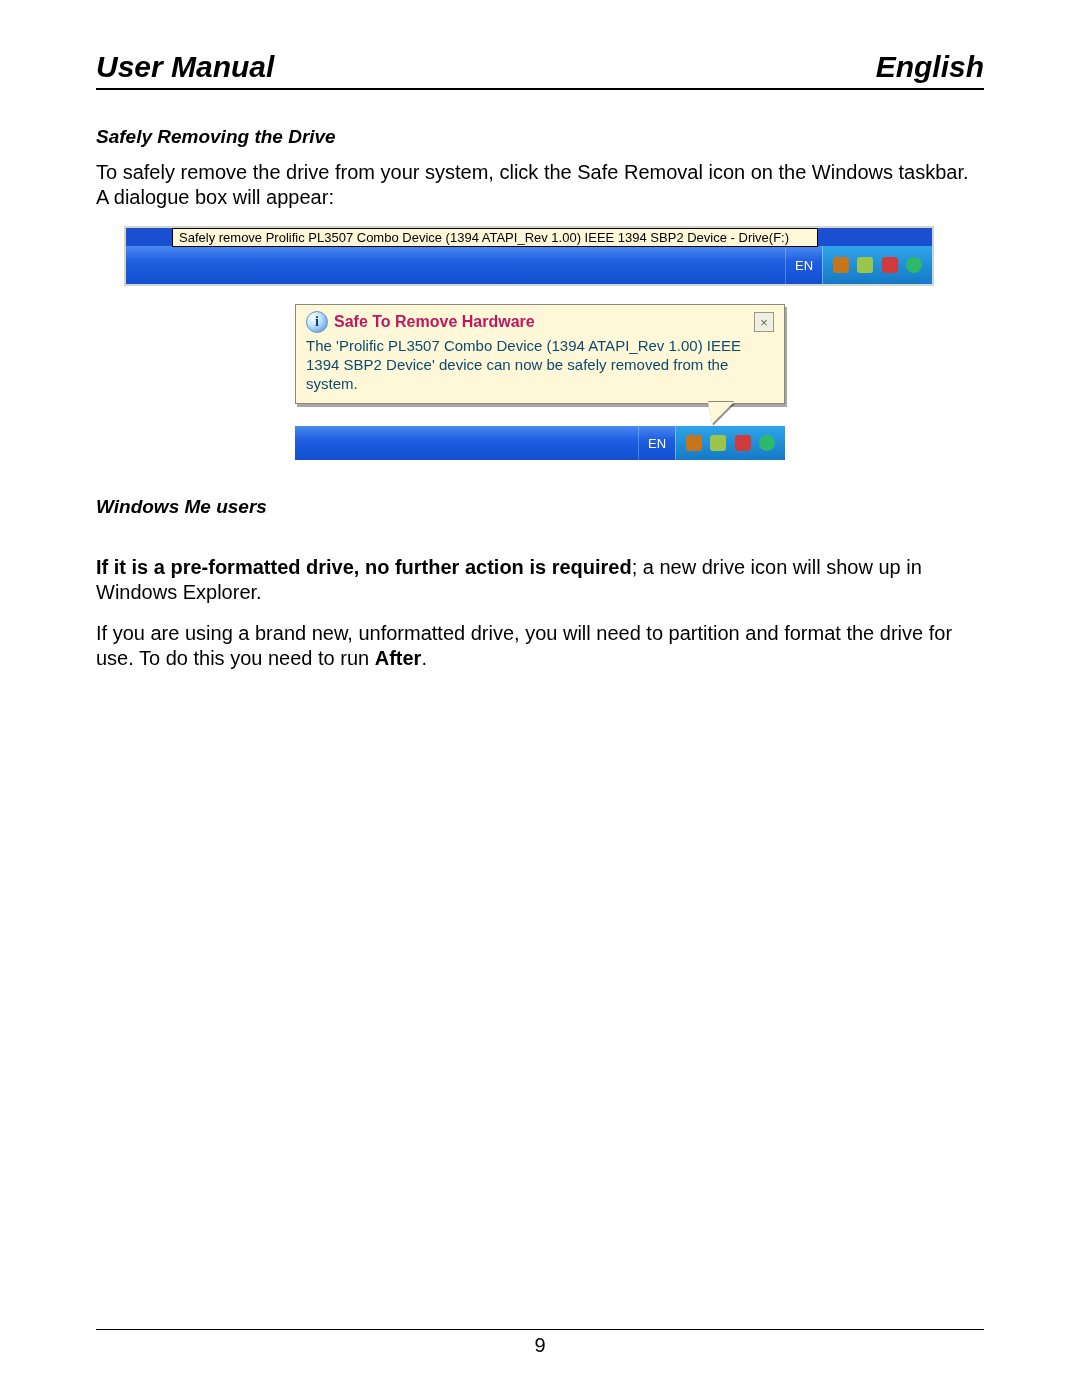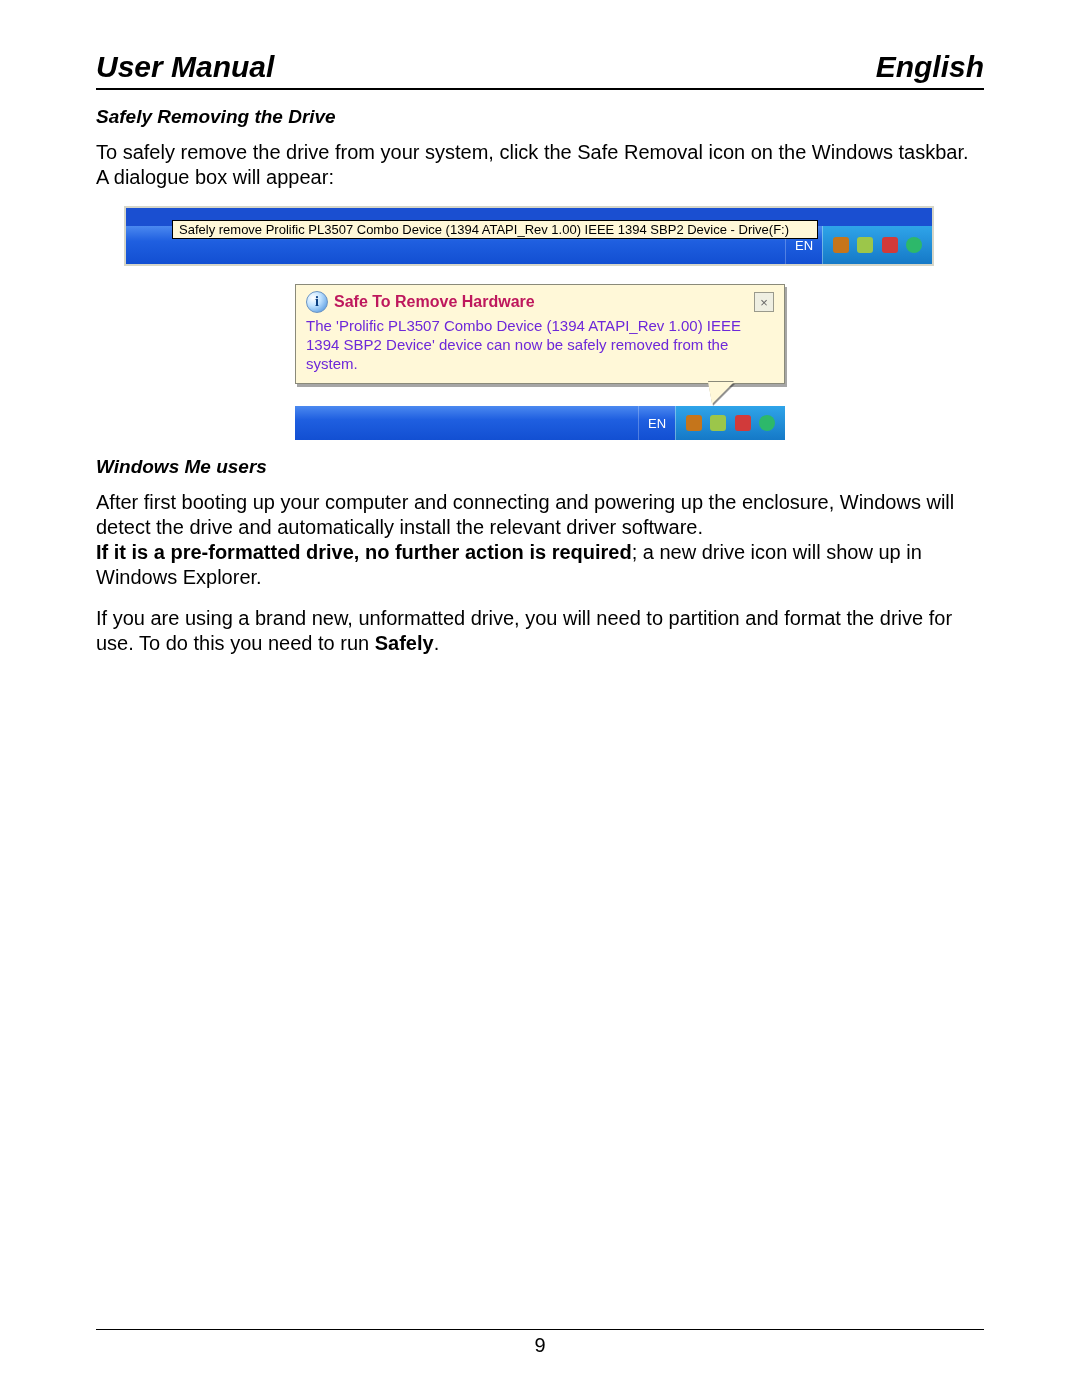--- a/index.html
+++ b/index.html
@@ -31,42 +31,42 @@
   }
   .header-right {
     font-size: 30px;
     font-style: italic;
     font-weight: bold;
   }
   .section-title {
     font-size: 19px;
     font-style: italic;
     font-weight: bold;
-    margin-top: 16px;
+    margin-top: 36px;
     margin-bottom: 12px;
   }
   .body-text {
     font-size: 20px;
     line-height: 1.25;
     margin: 0 0 16px 0;
   }
   .body-text .bold { font-weight: bold; margin-top: 28px; }
 
   
   .fig1 {
     margin: 6px 0 18px 28px;
     width: 810px;
     border: 2px solid #d6d6c8;
     background: #1a4fd1;
     position: relative;
     box-sizing: border-box;
   }
   .fig1 .tooltip-strip {
     position: absolute;
-    top: 12px;
+    top: 0;
     left: 46px;
     right: 114px;
     background: #fff8d8;
     border: 1px solid #000;
     font-family: Tahoma, Verdana, sans-serif;
     font-size: 13px;
     color: #000;
     padding: 1px 6px;
     white-space: nowrap;
     overflow: hidden;
@@ -147,21 +147,21 @@
   }
   .balloon .close-x {
     width: 18px; height: 18px;
     border: 1px solid #9a9a8c;
     background: #efefe2;
     display: flex; align-items: center; justify-content: center;
     font-size: 13px; color: #666; line-height: 1;
   }
   .balloon .balloon-body {
     font-size: 15px;
-    color: #6d28d9;
+    color: #0c4a6e;
     line-height: 1.25;
   }
   .balloon .tail {
     position: absolute;
     right: 50px;
     bottom: -21px;
     width: 0; height: 0;
     border-left: 4px solid transparent;
     border-right: 22px solid transparent;
     border-top: 22px solid #fff8d8;
@@ -249,26 +249,26 @@
           <div class="tray-icon ic-c"></div>
           <div class="tray-icon ic-d"></div>
         </div>
       </div>
     </div>
   </div>
 
   <div class="section-title">Windows Me users</div>
 
   <p class="body-text">
-    <span>After first booting up your computer and connecting and powering up the enclosure, Windows will detect the drive and automatically install the relevant driver software.</span><br>
+    <br>
     <span class="bold">If it is a pre-formatted drive, no further action is required</span><span>; a new drive icon will show up in Windows Explorer.</span>
   </p>
 
   <p class="body-text">
-    <span>If you are using a brand new, unformatted drive, you will need to partition and format the drive for use. To do this you need to run </span><span class="bold">Safely</span><span>.</span>
+    <span>If you are using a brand new, unformatted drive, you will need to partition and format the drive for use. To do this you need to run </span><span class="bold">After</span><span>.</span>
   </p>
 
 
   <div class="footer">
     <span>9</span>
   </div>
 
 </div>
 
 </body></html>

